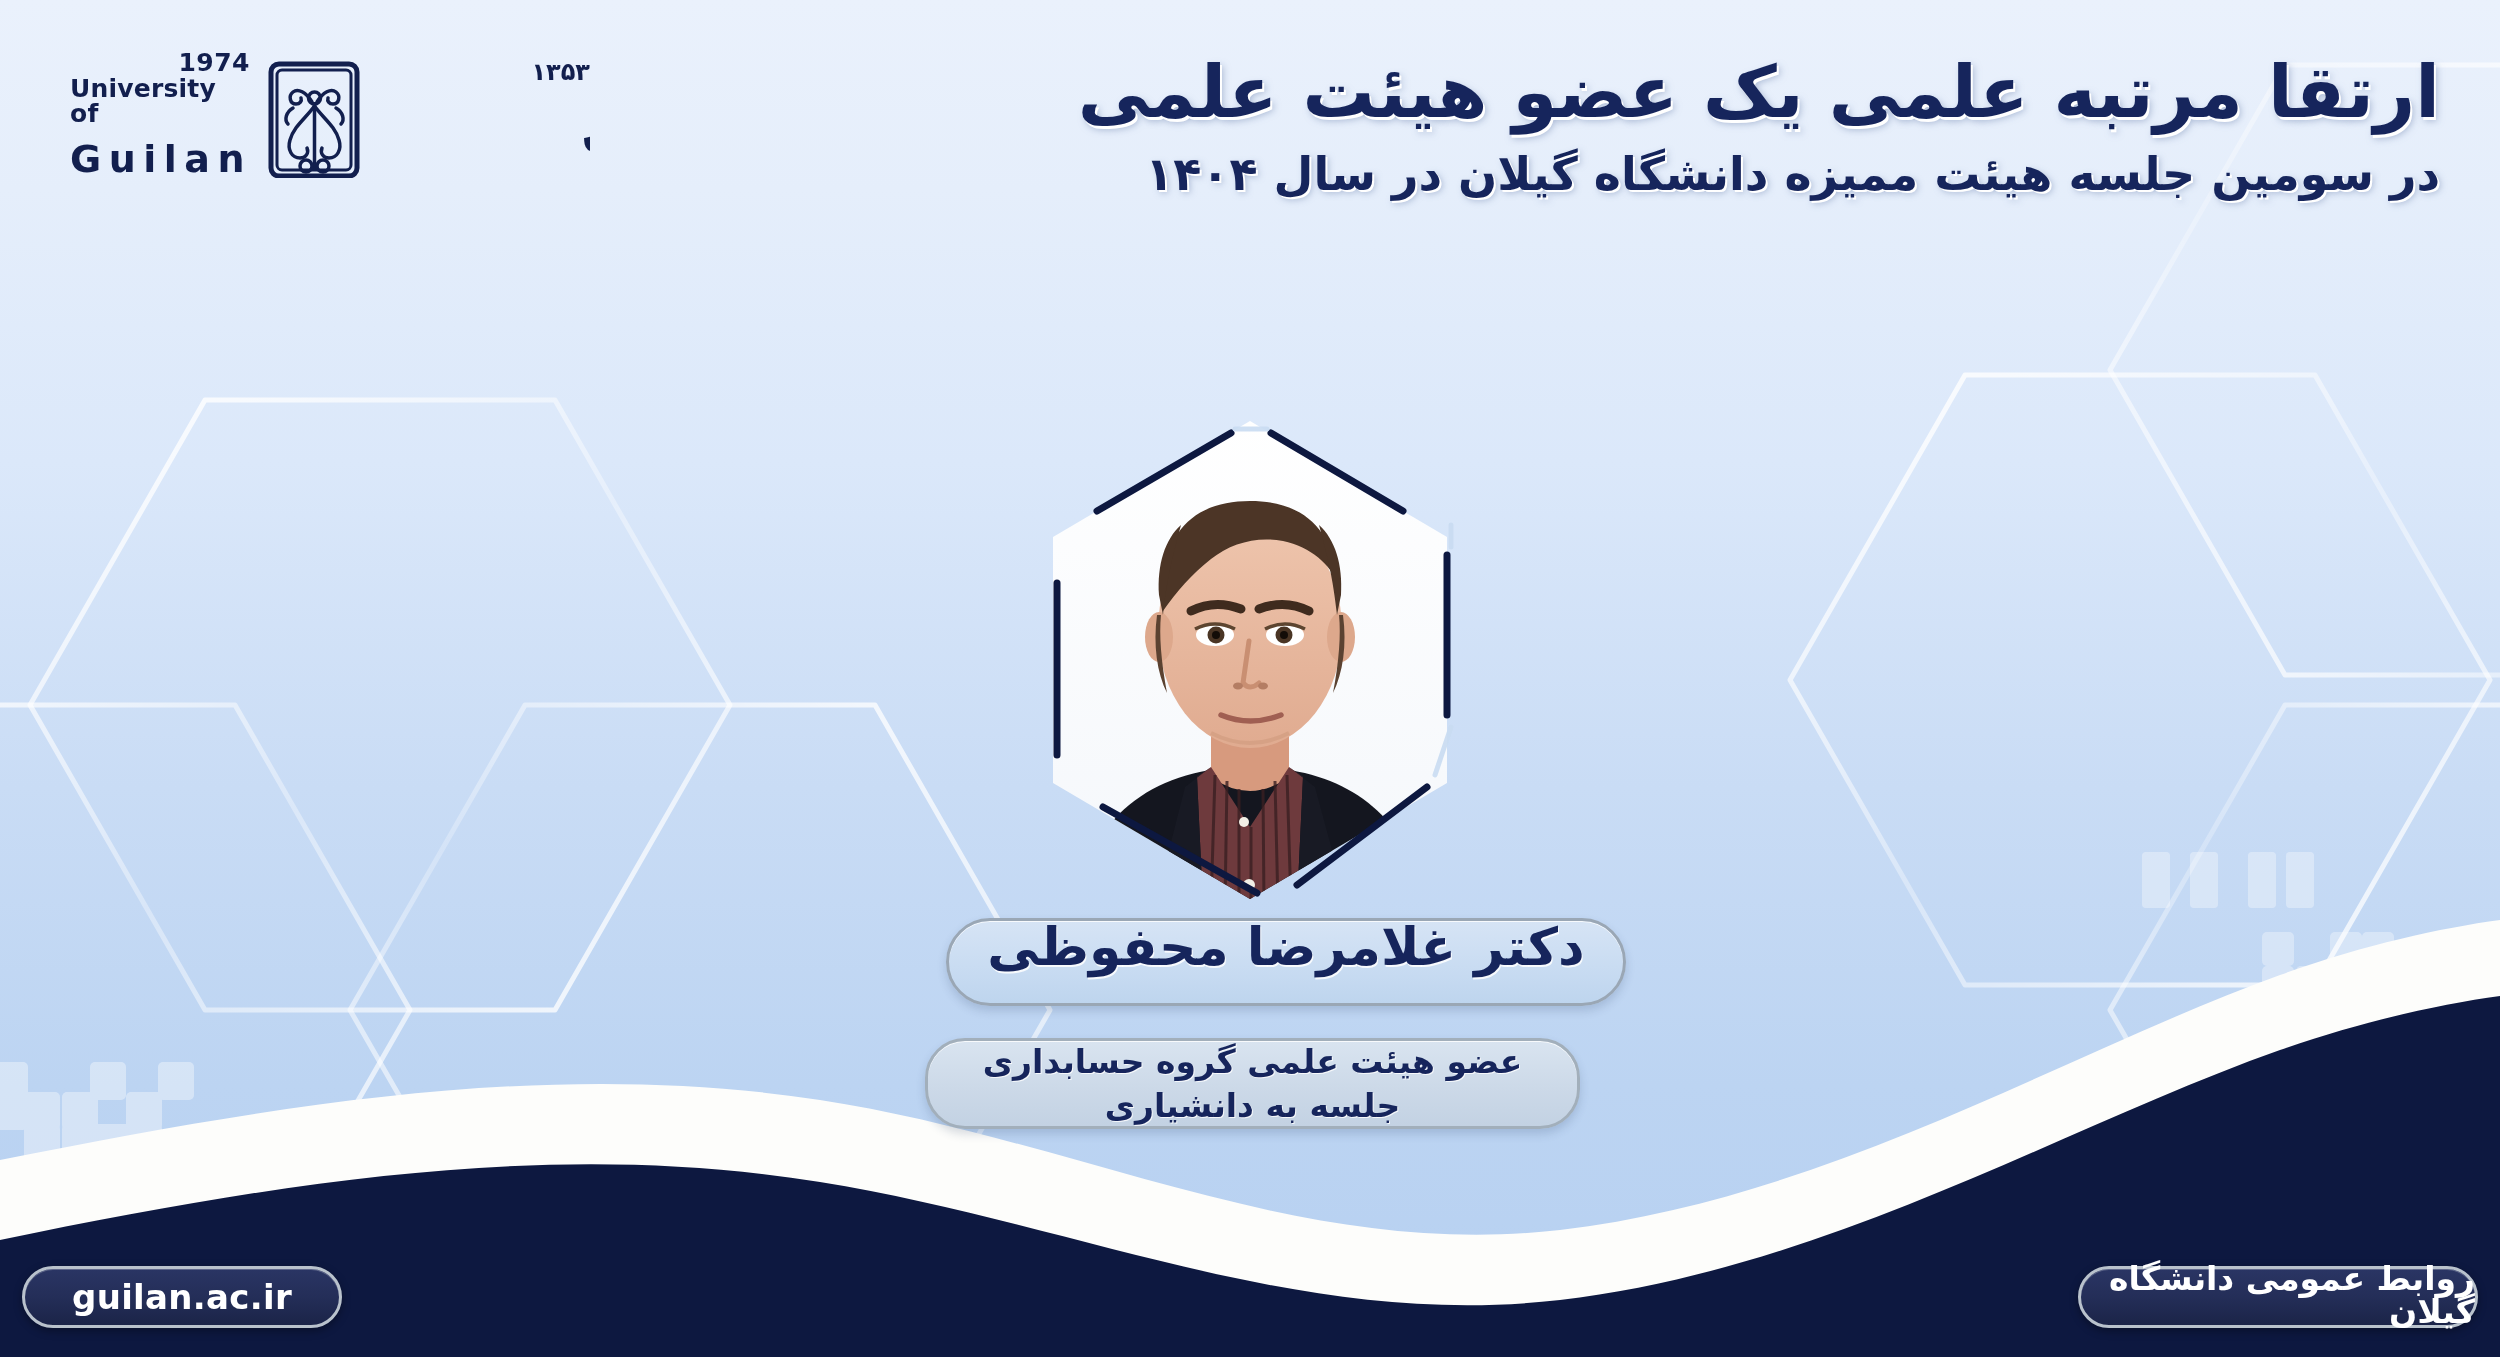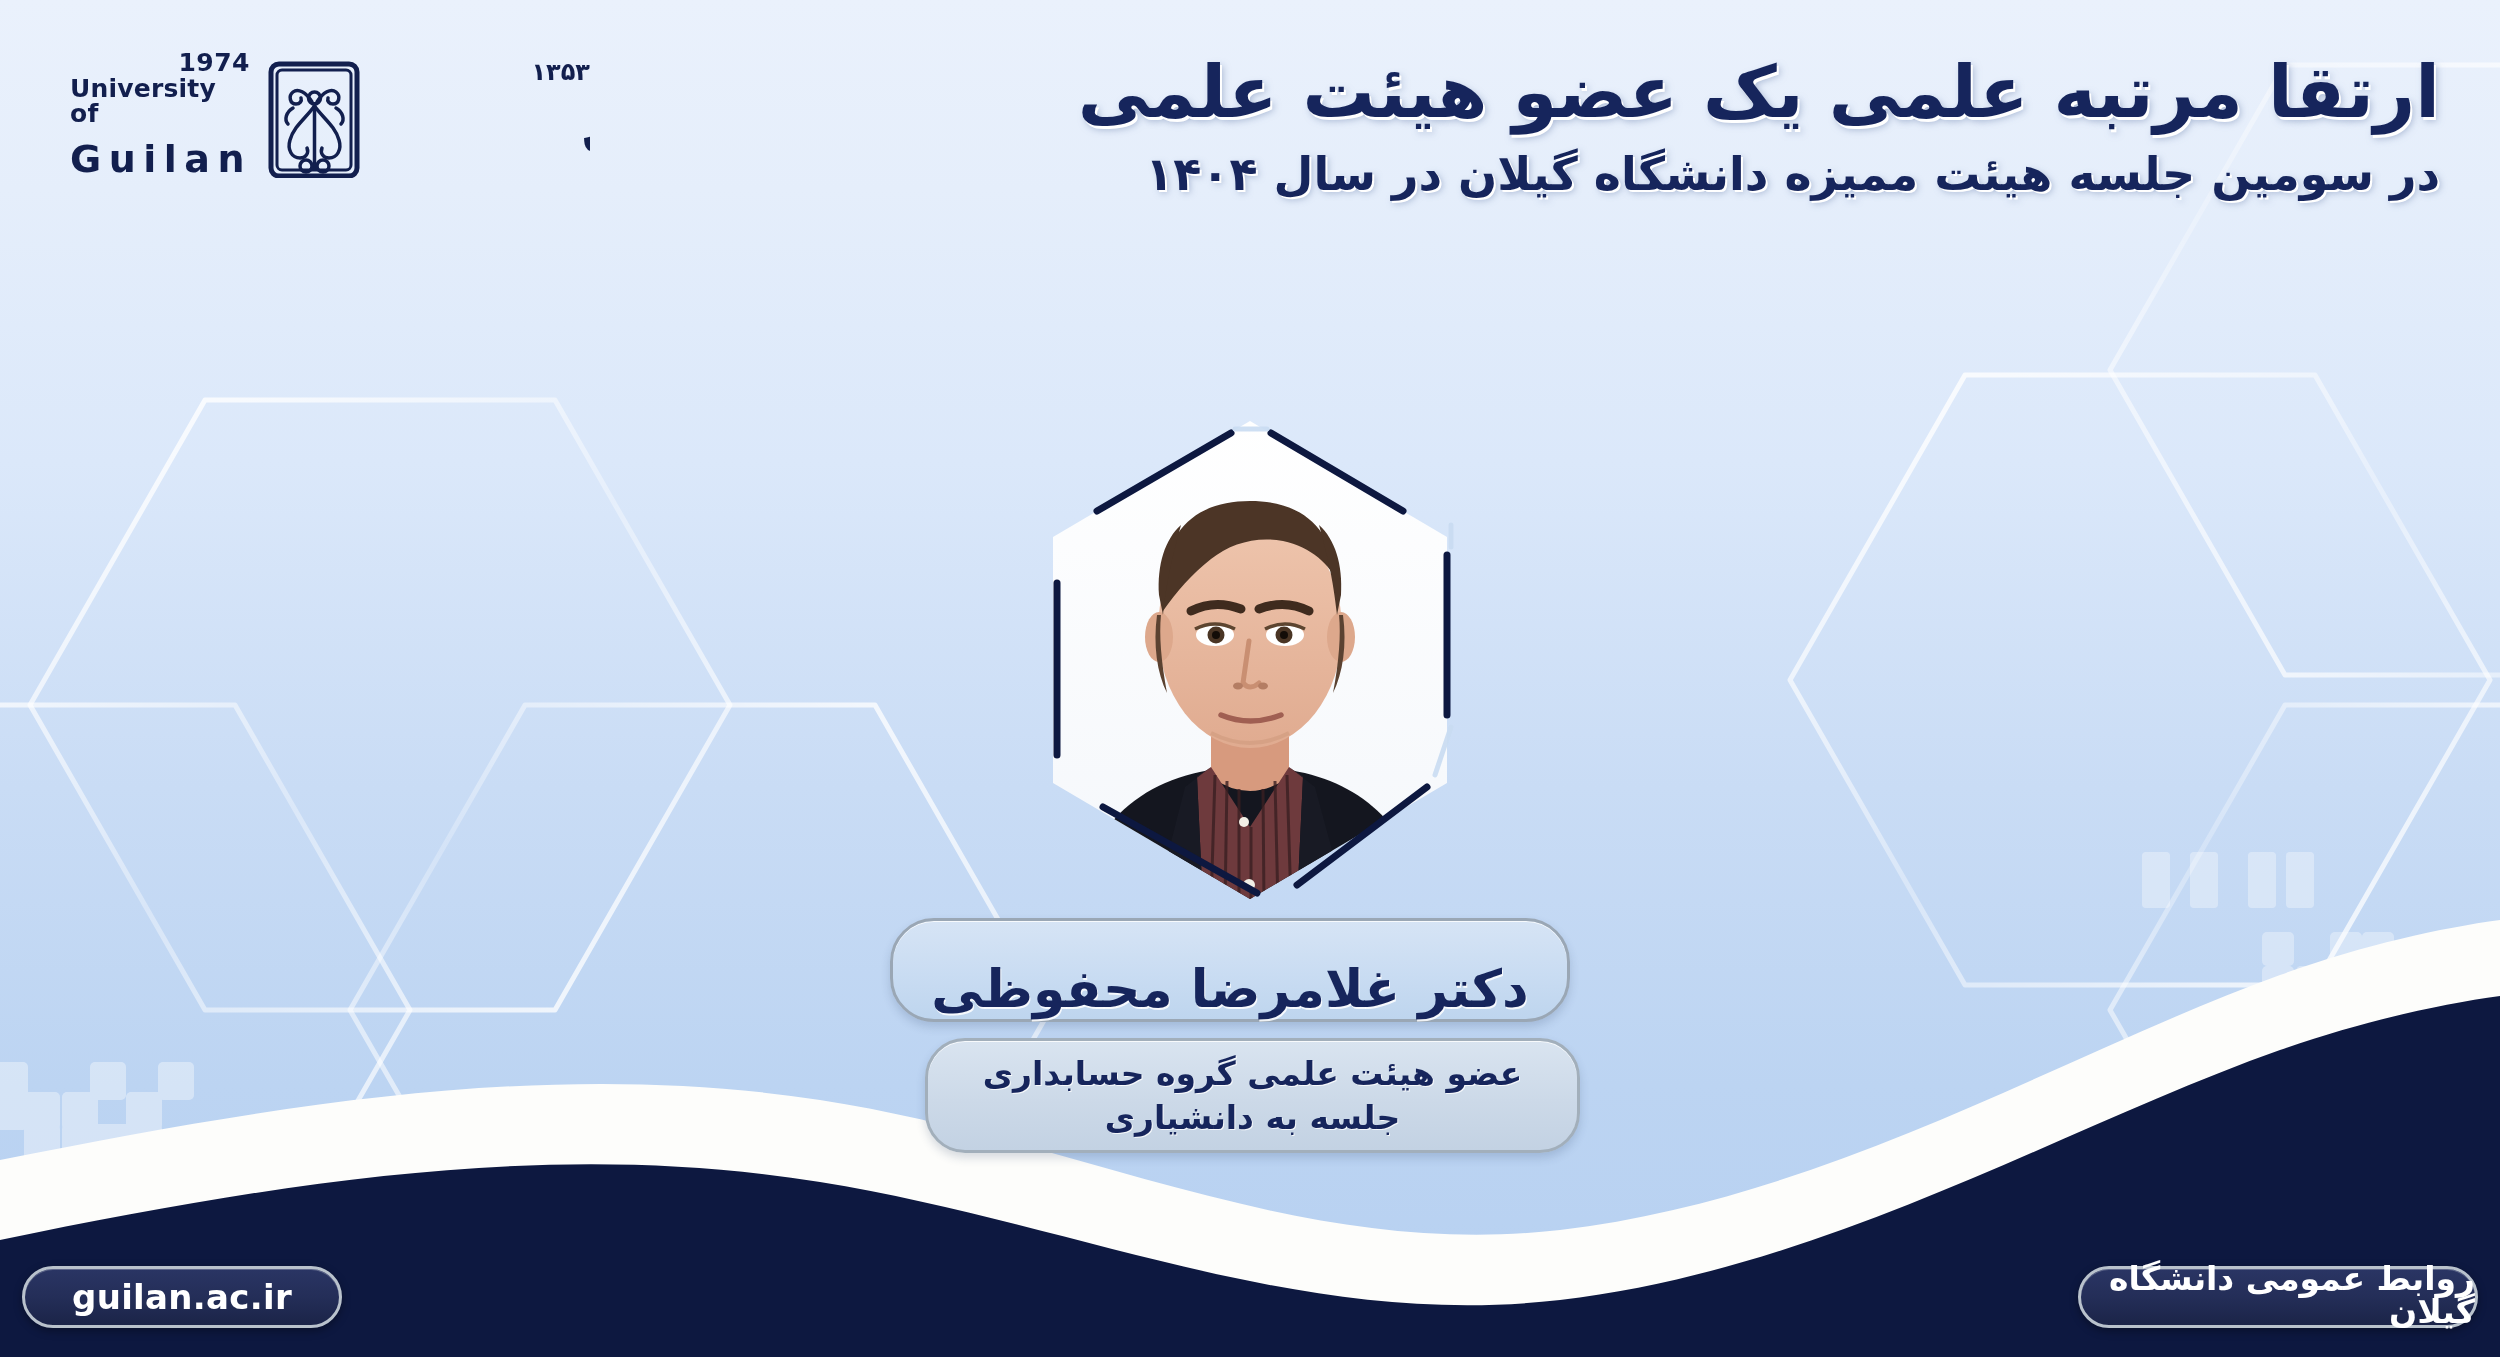--- a/index.html
+++ b/index.html
@@ -69,40 +69,40 @@
 
   
   .portrait-wrap {
     position:absolute; left:1035px; top:415px;
     width:430px; height:490px;
   }
   .portrait-svg { position:absolute; inset:0; width:430px; height:490px; }
 
   
   .name-badge {
-    position:absolute; left:890px; top:918px;
-    width:680px; height:104px;
+    position:absolute; left:946px; top:918px;
+    width:680px; height:88px;
     border-radius:44px;
     background:linear-gradient(180deg,#d6e4f5 0%, #c9dcf2 55%, #bed5ee 100%);
     border:3px solid #9aa7b5;
     box-shadow:0 5px 10px rgba(40,60,100,.18), inset 0 1px 0 rgba(255,255,255,.8);
-    display:flex; align-items:flex-end; justify-content:center;
+    display:flex; align-items:flex-start; justify-content:center;
     direction:rtl;
   }
   .name-badge-text {
     font-size:52px; font-weight:800; color:#16255c;
     text-shadow: 1px 2px 0 rgba(255,255,255,.85);
     line-height:1;
     padding-bottom:4px;
   }
 
   
   .role-badge {
     position:absolute; left:925px; top:1038px;
-    width:655px; height:115px;
+    width:655px; height:91px;
     border-radius:40px;
     background:linear-gradient(180deg,#d9e4f0 0%, #ccd9e8 55%, #c3d2e3 100%);
     border:3px solid #a2afbb;
     box-shadow:0 5px 10px rgba(40,60,100,.18), inset 0 1px 0 rgba(255,255,255,.8);
     display:flex; flex-direction:column; align-items:center; justify-content:center;
     direction:rtl; gap:2px;
   }
   .role-line {
     font-size:33px; font-weight:800; color:#16255c;
     line-height:1.25;

